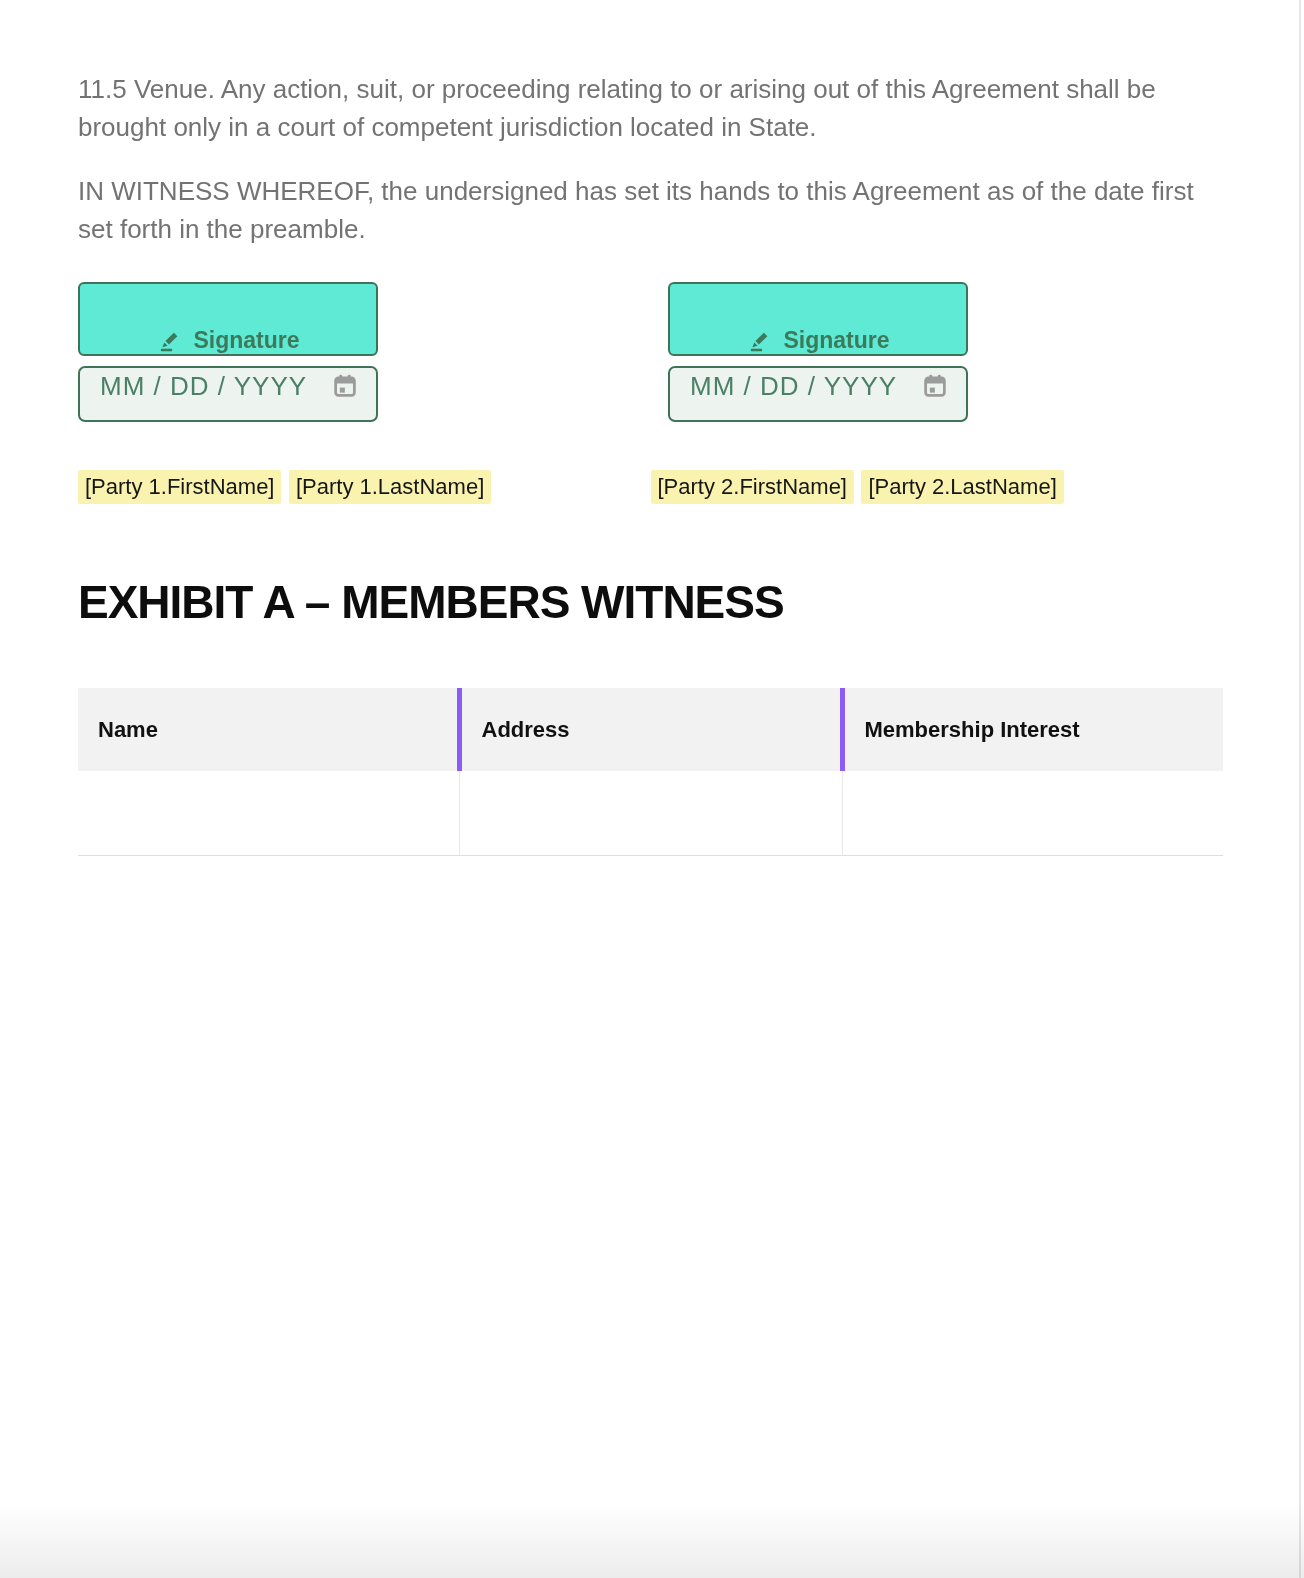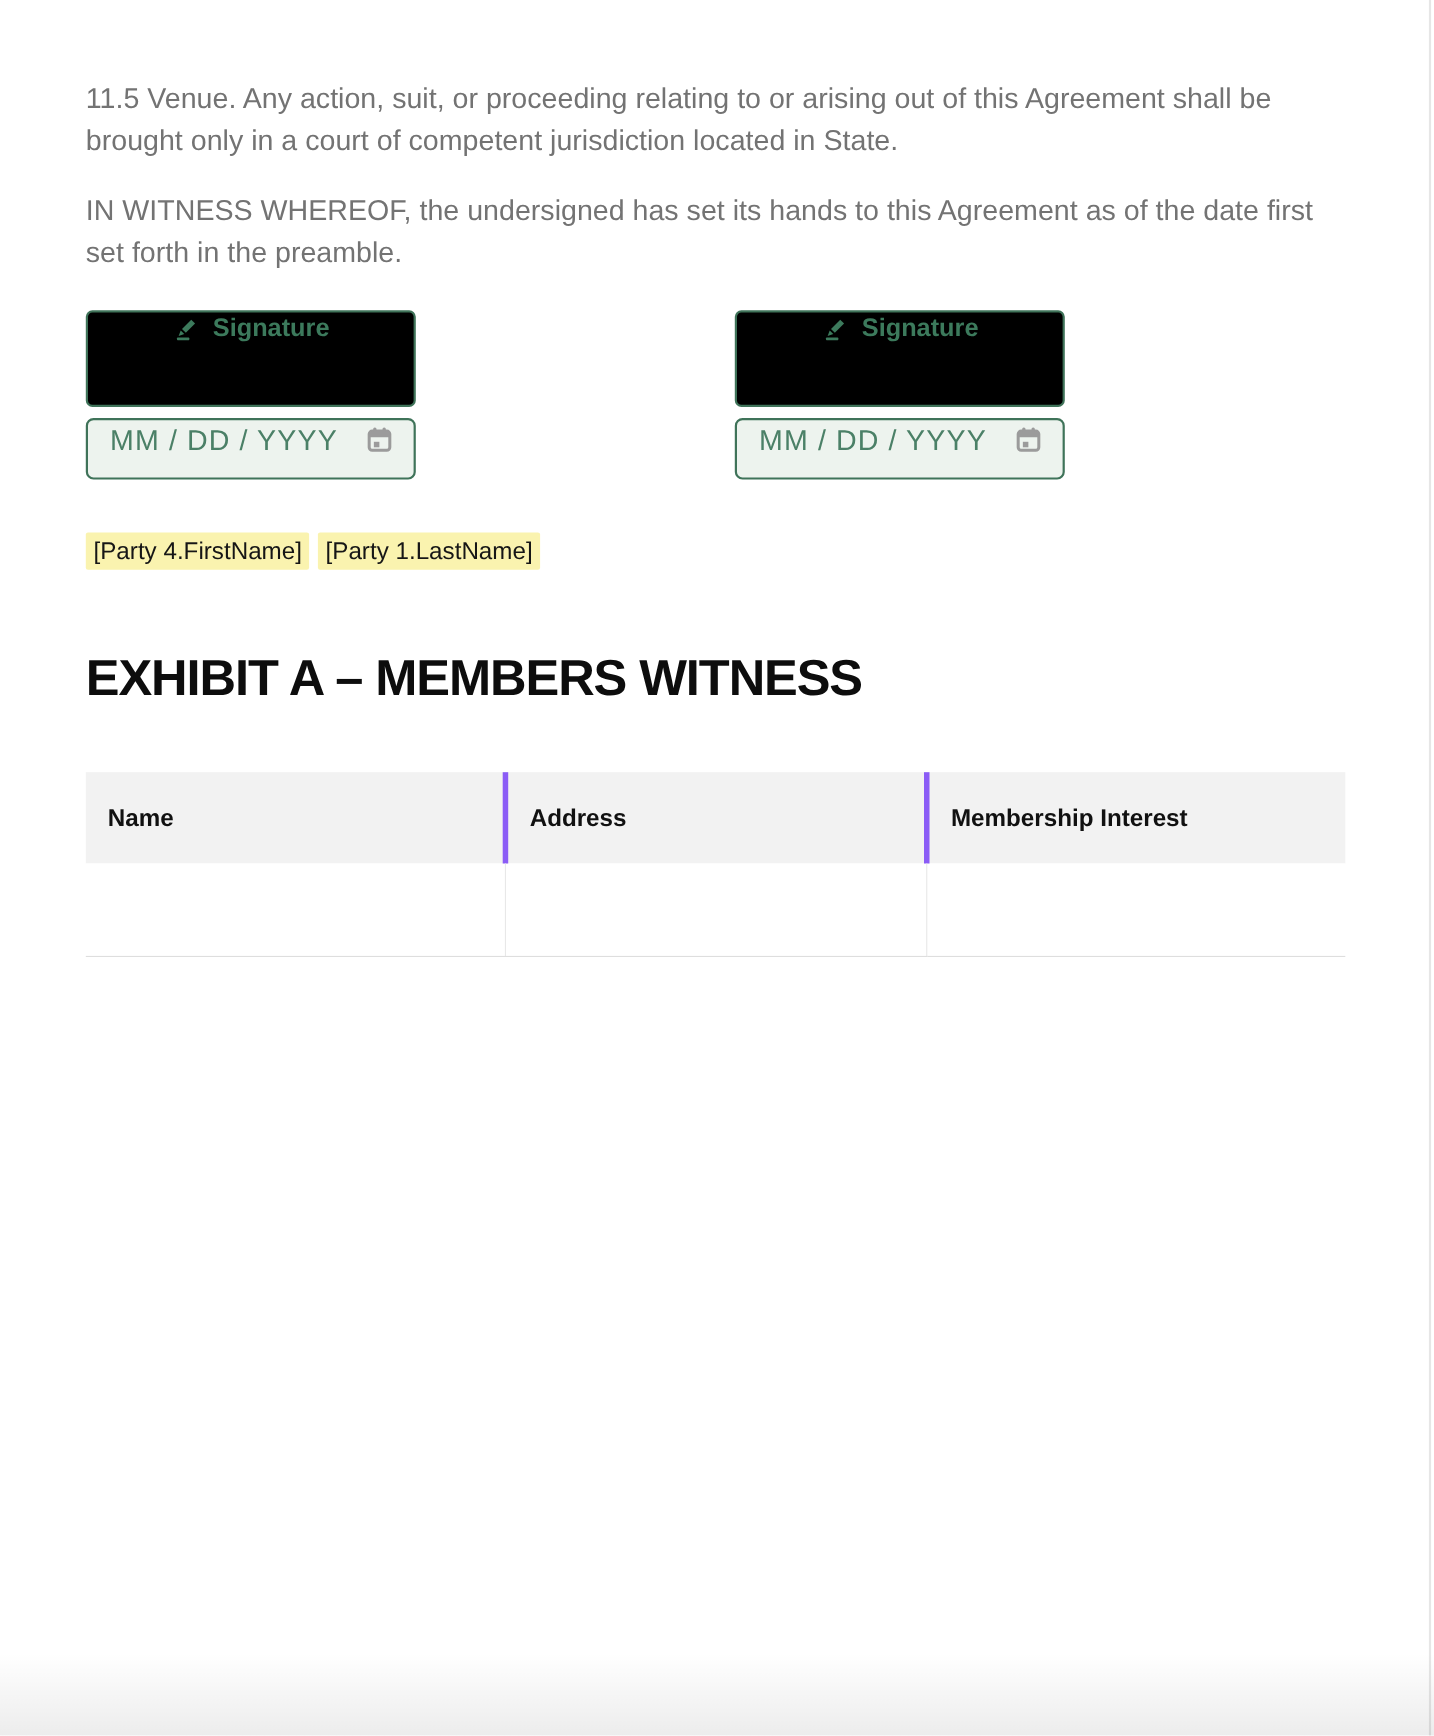--- a/index.html
+++ b/index.html
@@ -23,26 +23,26 @@
     color: #737373;
     margin-bottom: 26px;
   }
 
   
   .sig-row { display: flex; margin-top: 34px; }
   .sig-col { width: 300px; }
   .sig-col + .sig-col { margin-left: 290px; }
 
   .sig-box {
-    height: 88px;
-    background: #000000;
+    height: 74px;
+    background: #5eead4;
     border: 2px solid #3f7359;
     border-radius: 6px;
     display: flex;
-    align-items: flex-start;
+    align-items: flex-end;
     justify-content: center;
     cursor: pointer;
   }
   .sig-box .label {
     font-size: 23px;
     font-weight: bold;
     color: #3c7a5c;
     margin-left: 9px;
   }
 
@@ -194,22 +194,26 @@
               <rect x="7.9" y="13.3" width="4" height="4" fill="#9b9b9b"></rect>
             </svg>
           </span>
         </div>
       </div>
 
     </div>
 
     <div class="names-row">
       <div class="name-col">
-        <span class="token">[Party 4.FirstName]</span>
+        <span class="token">[Party 1.FirstName]</span>
         <span class="token">[Party 1.LastName]</span>
+      </div>
+      <div class="name-col">
+        <span class="token">[Party 2.FirstName]</span>
+        <span class="token">[Party 2.LastName]</span>
       </div>
     </div>
 
     <h1 class="exhibit-title">EXHIBIT A – MEMBERS WITNESS</h1>
 
     <table class="members-table">
       <thead>
         <tr>
           <th class="col-1">Name</th>
           <th class="col-2">Address</th>

